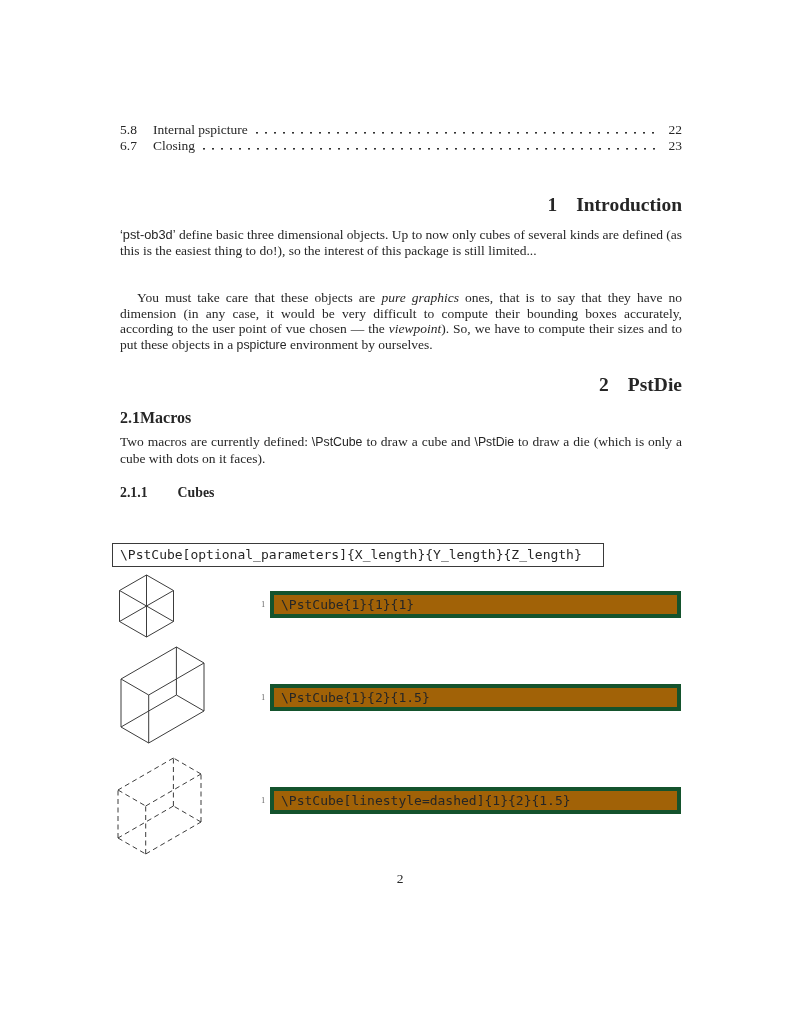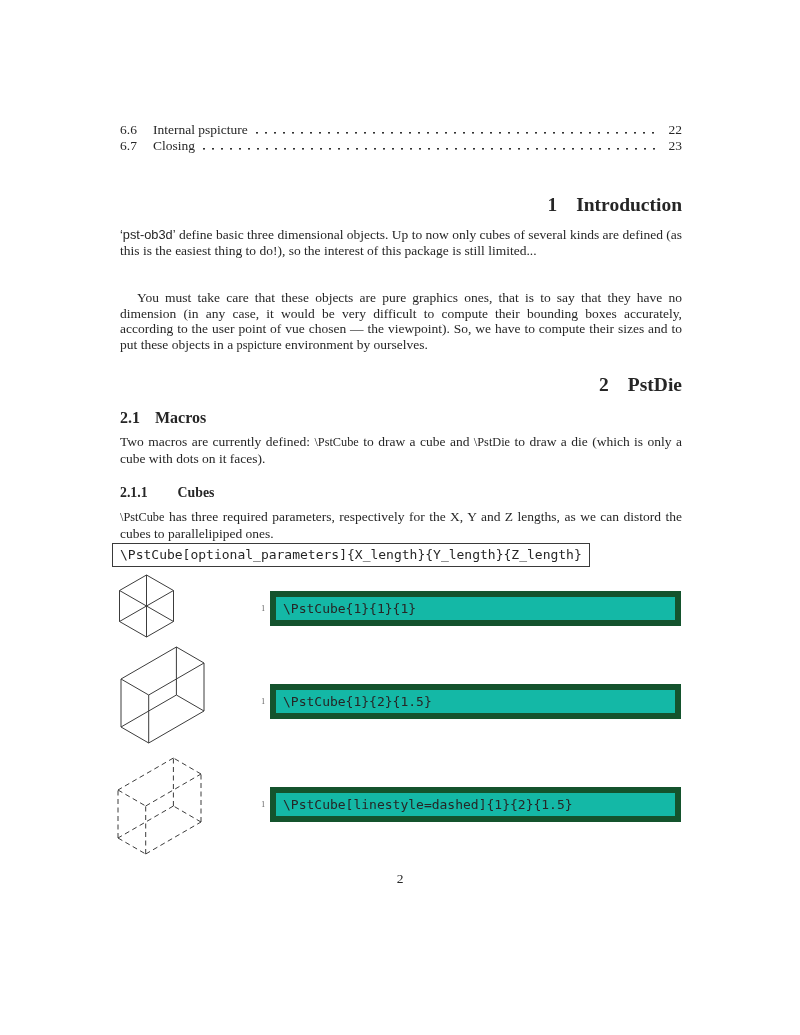--- a/index.html
+++ b/index.html
@@ -27,81 +27,81 @@
     margin: 0 4px;
   }
   .toc-page { flex: 0 0 auto; width: 18px; text-align: right; }
 
   
   .h-sec { position: absolute; left: 120px; width: 562px; font-weight: bold; margin: 0; }
   .h1 { font-size: 19.5px; text-align: right; }
   .h2 { font-size: 16px; }
   .h3 { font-size: 13.8px; }
   .h1 .sec-num { margin-right: 19px; }
-  .h2 .sec-num { margin-right: 15px; }
+  .h2 .sec-num { }
   .h3 .sec-num { margin-right: 30px; }
 
   
   .para {
     position: absolute; left: 120px; width: 562px;
     font-size: 13.5px; line-height: 15.7px;
     text-align: justify; margin: 0;
   }
   .indent { text-indent: 17px; }
-  .tt { font-family: Liberation Serif, serif; font-size: 12.3px; }
+  .tt { font-family: Liberation Sans, sans-serif; font-size: 12.3px; }
   .sf { font-family: Liberation Sans, sans-serif; font-size: 12.8px; }
-  .em { }
+  .em { font-style: italic; }
 
   
   .syntax-box {
     position: absolute; left: 112px; top: 543px;
     border: 1px solid #3a3a3a;
-    padding: 3px 7px 4px 7px;
+    padding: 3px 21px 4px 7px;
     font-family: "DejaVu Sans Mono", monospace;
     font-size: 13px;
     white-space: nowrap;
     display: inline-block;
   }
 
   
   .listing { position: absolute; left: 250px; display: flex; align-items: center; }
   .lineno {
     width: 15px; flex: 0 0 auto; text-align: right; padding-right: 5px;
     font-size: 7.5px; color: #555;
   }
   .codebox {
     box-sizing: border-box;
-    width: 411px; height: 35px;
-    border: 6px solid #14532d;
+    width: 411px; height: 27px;
+    border: 4px solid #14532d;
     display: flex; align-items: center;
     padding-left: 7px;
     font-family: "DejaVu Sans Mono", monospace;
     font-size: 13px;
     white-space: nowrap;
-    background: #14b8a6;
+    background: #a16207;
   }
 
   
   .fig { position: absolute; }
   .fig line, .fig polygon, .fig polyline { stroke: #3c3c3c; stroke-width: 1; fill: none; }
 
   
   .footer-page-number {
     position: absolute; top: 871px; left: 0; width: 800px;
     text-align: center; font-size: 13.5px;
   }
 </style>
 </head>
 <body>
 
 <div class="page">
 
   <div class="toc">
     <div class="toc-row">
-      <span class="toc-num">6.6</span>
+      <span class="toc-num">5.8</span>
       <span class="toc-label">Internal pspicture</span>
       <span class="toc-leader"></span>
       <span class="toc-page">22</span>
     </div>
     <div class="toc-row">
       <span class="toc-num">6.7</span>
       <span class="toc-label">Closing</span>
       <span class="toc-leader"></span>
       <span class="toc-page">23</span>
     </div>
@@ -129,23 +129,20 @@
   </div>
 
   <p class="para" style="top:434px">
     <span>Two macros are currently defined: </span><span class="tt">\PstCube</span><span> to draw a cube and </span><span class="tt">\PstDie</span><span> to draw a die (which is only a cube with dots on it faces).</span>
   </p>
 
   <div class="h-sec h3" style="top:485px">
     <span class="sec-num">2.1.1</span><span>Cubes</span>
   </div>
 
-  <p class="para" style="top:509px">
-    <span class="tt">\PstCube</span><span> has three required parameters, respectively for the X, Y and Z lengths, as we can distord the cubes to parallelipiped ones.</span>
-  </p>
 
   <div class="syntax-box">
     <span>\PstCube[optional_parameters]{X_length}{Y_length}{Z_length}</span>
   </div>
 
   <svg class="fig" style="left:118px; top:574px" width="58" height="64" viewBox="0 0 58 64">
     <polygon points="28.5,1 55.5,16.5 55.5,47.5 28.5,63 1.5,47.5 1.5,16.5"></polygon>
     <line x1="28.5" y1="1" x2="28.5" y2="63"></line>
     <line x1="1.5" y1="16.5" x2="55.5" y2="47.5"></line>
     <line x1="55.5" y1="16.5" x2="1.5" y2="47.5"></line>

